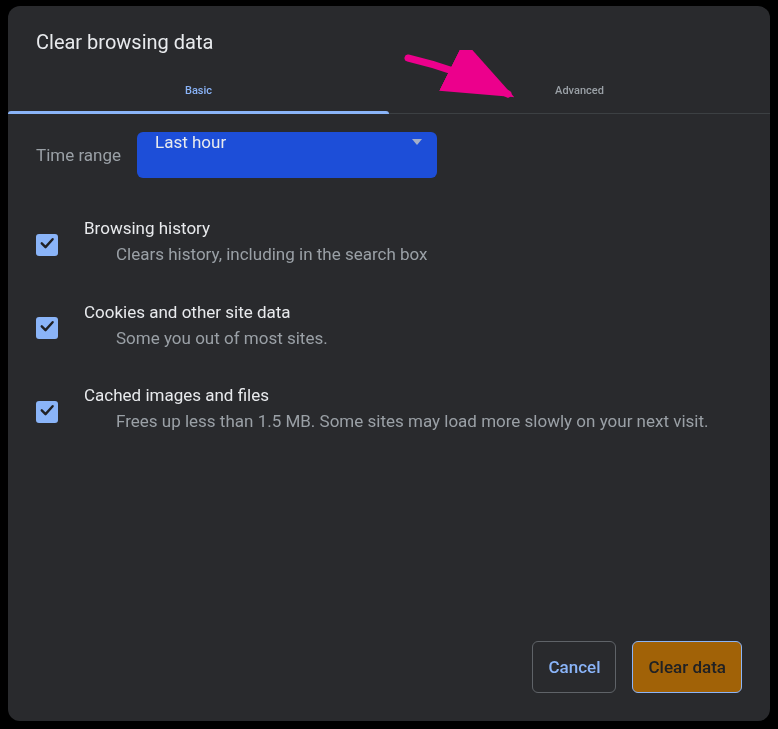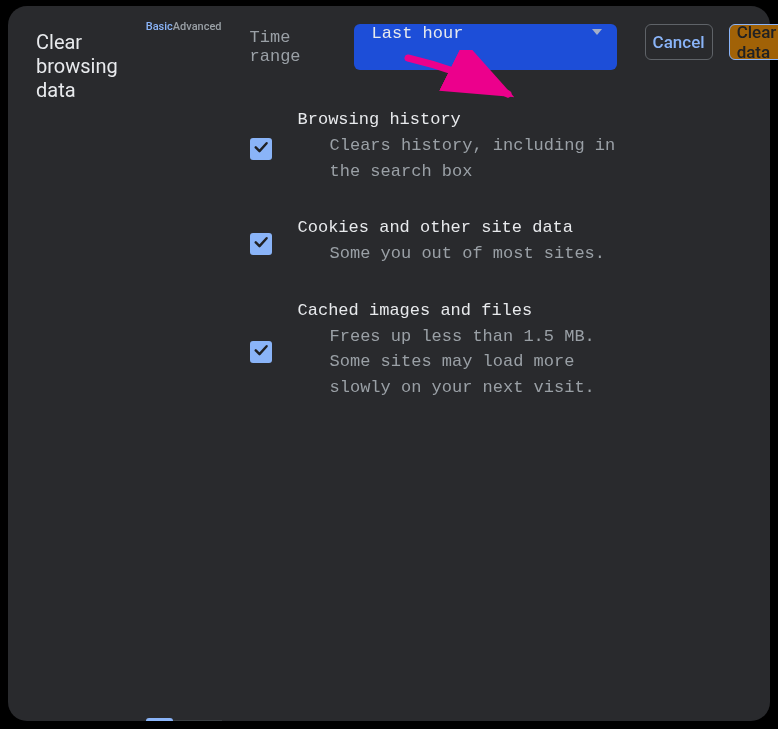--- a/index.html
+++ b/index.html
@@ -15,23 +15,23 @@
       position: relative;
       overflow: hidden;
     }
     .dialog {
       position: absolute;
       left: 8px;
       top: 6px;
       width: 762px;
       height: 715px;
       background: #292a2d;
-      border-radius: 19px;
-      display: flex;
-      flex-direction: row;
+      border-radius: 12px;
+      display: flex;
+      flex-direction: column;
     }
     .dialog-title {
       padding: 24px 28px 16px 28px;
       font-size: 20px;
       font-weight: 400;
       color: #e8eaed;
     }
     .tabs {
       display: flex;
       border-bottom: 1px solid #3c4043;
@@ -55,21 +55,20 @@
       left: 0;
       right: 0;
       bottom: -1px;
       height: 3px;
       background: #8ab4f8;
       border-radius: 3px 3px 0 0;
     }
     .content {
       flex: 1;
       padding: 18px 28px 0 28px;
-      font-family: Liberation Mono, monospace;
     }
     .time-range-row {
       display: flex;
       align-items: center;
       gap: 16px;
       margin-bottom: 40px;
     }
     .time-range-label {
       color: #9aa0a6;
       font-size: 17px;
@@ -120,22 +119,22 @@
       line-height: 1.5;
       margin-left: 32px;
     }
     .dialog-actions {
       display: flex;
       justify-content: flex-end;
       gap: 16px;
       padding: 18px 28px 28px 0;
     }
     .btn {
-      height: 36px;
-      padding: 0 7px;
+      height: 52px;
+      padding: 0 15px;
       border-radius: 6px;
       font-size: 17px;
       display: flex;
       align-items: center;
       justify-content: center;
       cursor: pointer;
       font-weight: 500;
     }
     .btn-secondary {
       background: transparent;

